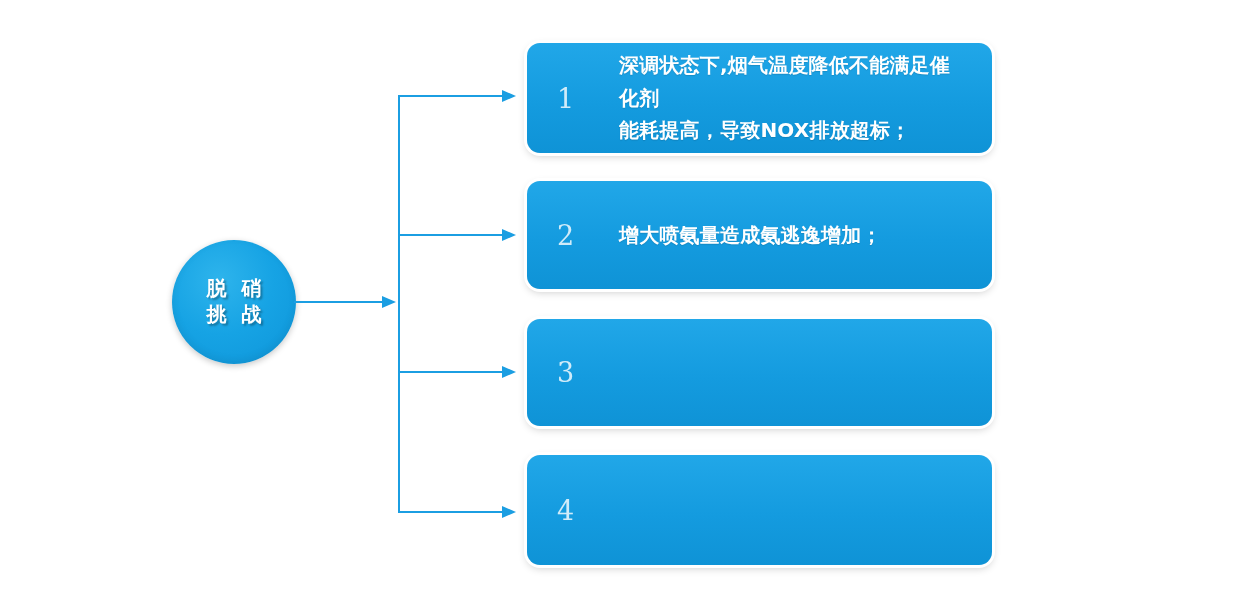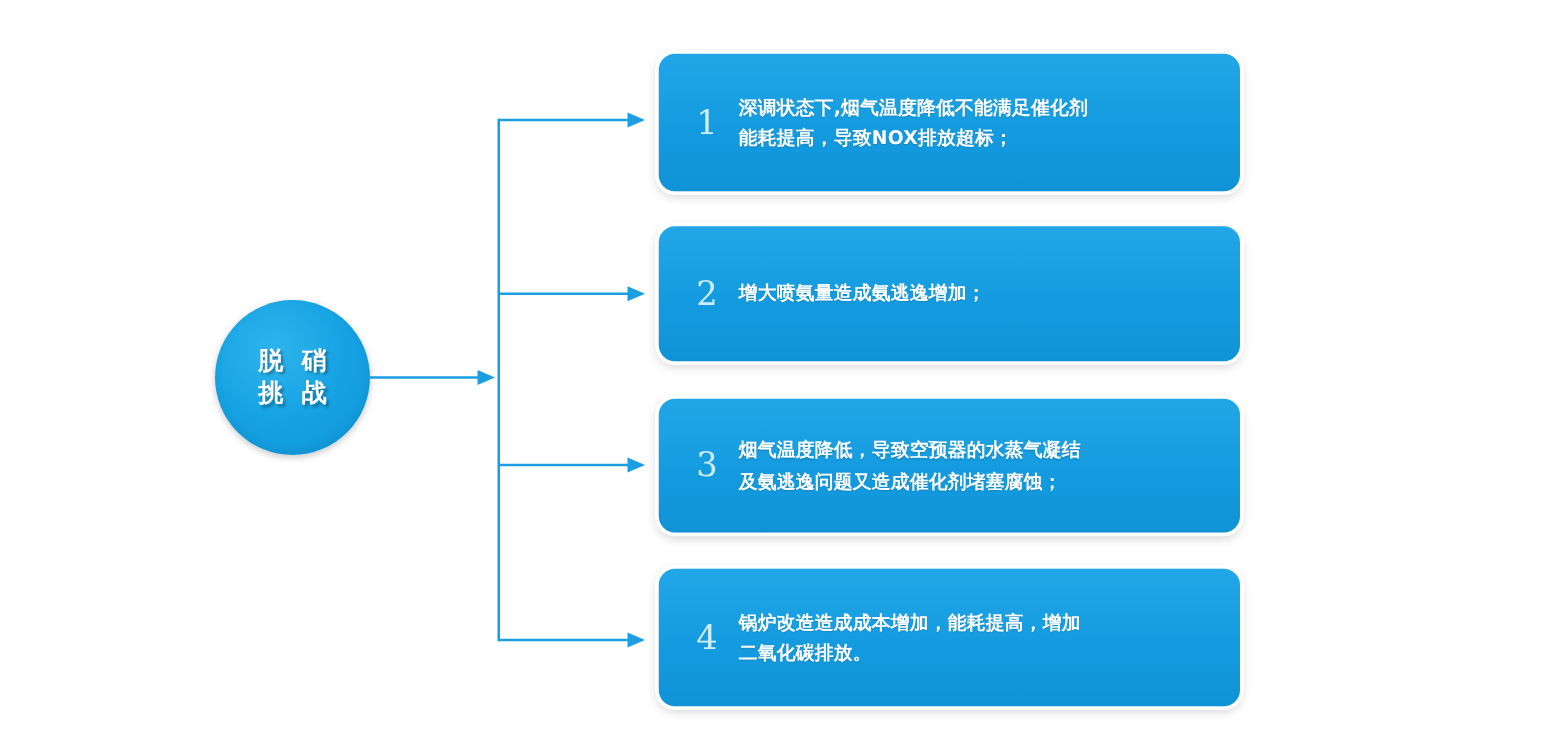--- a/index.html
+++ b/index.html
@@ -108,25 +108,26 @@
     flex: 0 0 auto;
     width: 34px;
     color: rgba(255,255,255,0.80);
     font-family: "DejaVu Serif", "Liberation Serif", serif;
     font-size: 27px;
     line-height: 1;
     text-align: left;
   }
   .item-text {
     color: #ffffff;
-    font-size: 15px;
+    font-size: 20px;
     font-weight: bold;
     line-height: 1.62;
     letter-spacing: 0.2px;
     text-shadow: 0 1px 1px rgba(0,0,0,0.12);
+    margin-left: 28px;
   }
   .item-text.single { line-height: 1.4; font-family: Liberation Serif, serif; }
 </style>
 </head>
 <body>
 
 <div class="canvas">
 
   <div class="hub">
     <div class="hub-line">脱 硝</div>
@@ -160,27 +161,19 @@
 
   <div class="item-box box-2">
     <div class="item-num">2</div>
     <div class="item-text single">
       <div>增大喷氨量造成氨逃逸增加；</div>
     </div>
   </div>
 
   <div class="item-box box-3">
     <div class="item-num">3</div>
-    <div class="item-text">
-      <div>烟气温度降低，导致空预器的水蒸气凝结</div>
-      <div>及氨逃逸问题又造成催化剂堵塞腐蚀；</div>
-    </div>
   </div>
 
   <div class="item-box box-4">
     <div class="item-num">4</div>
-    <div class="item-text">
-      <div>锅炉改造造成成本增加，能耗提高，增加</div>
-      <div>二氧化碳排放。</div>
-    </div>
   </div>
 
 </div>
 
 </body></html>

